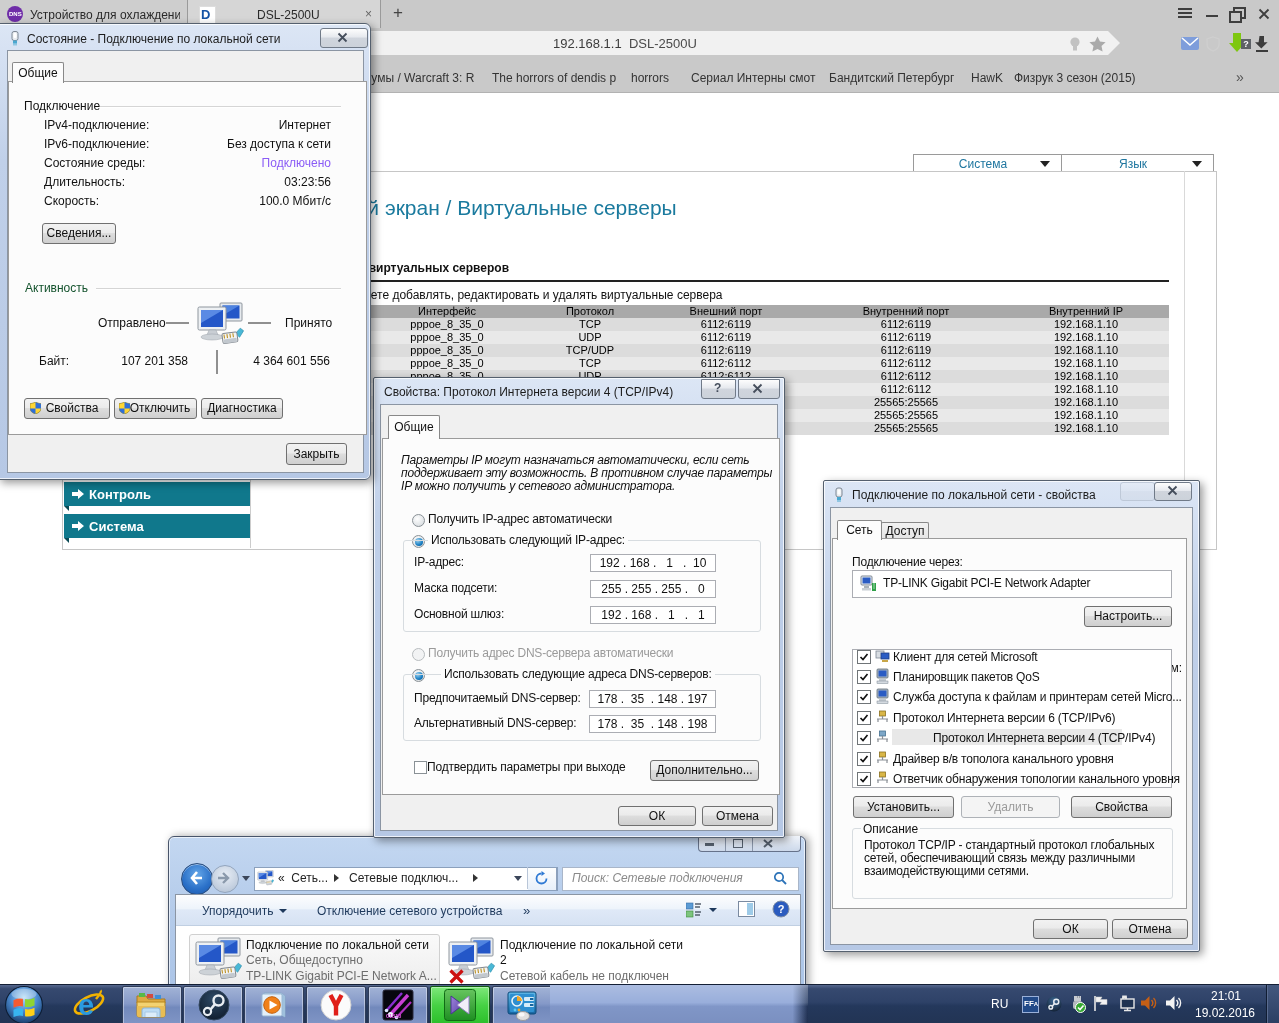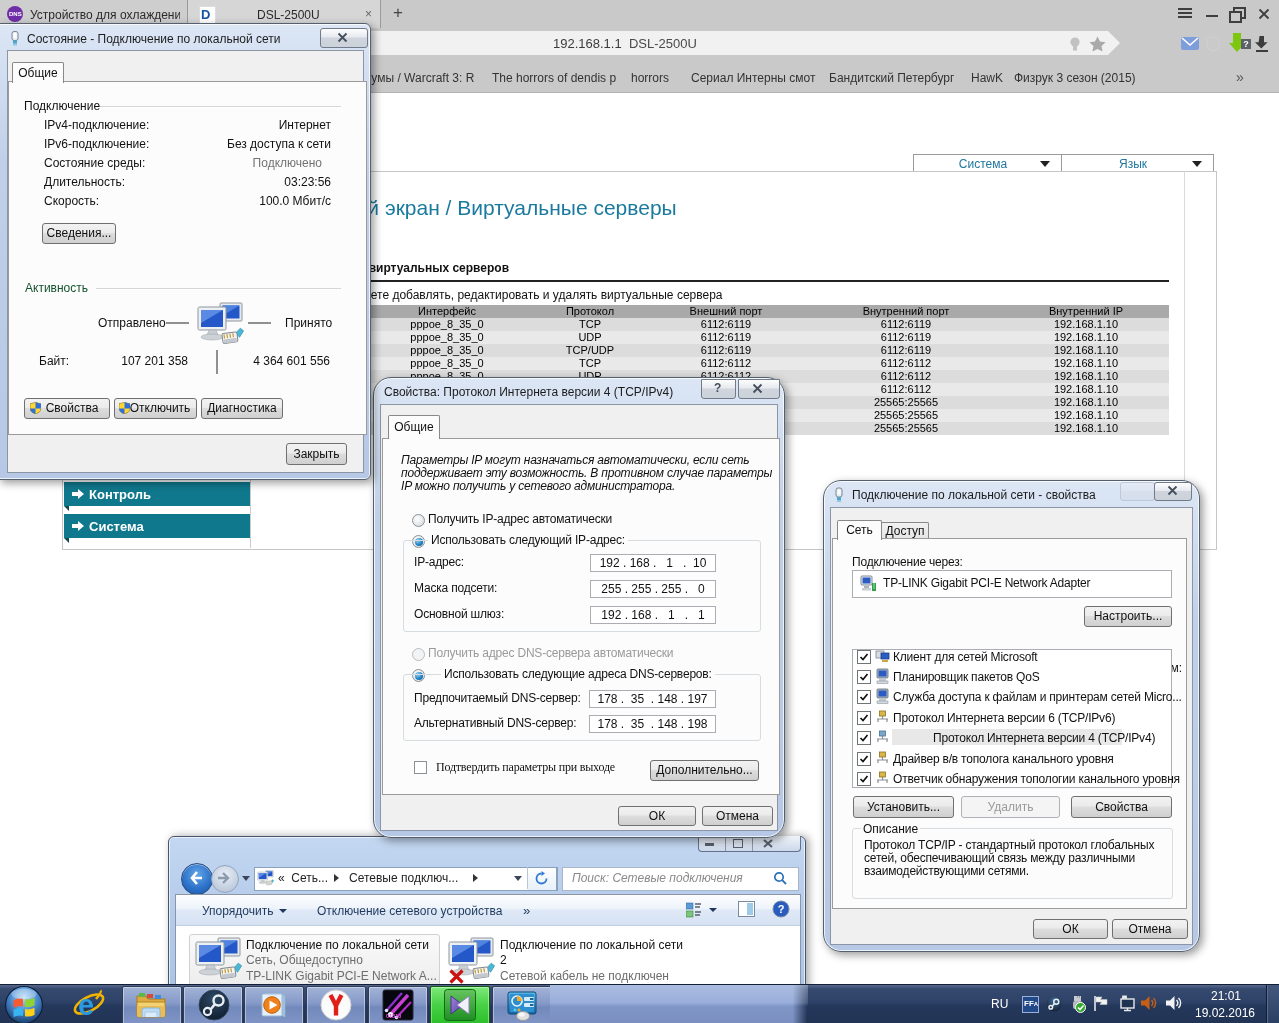--- a/index.html
+++ b/index.html
@@ -1,21 +1,21 @@
 <!DOCTYPE html>
 <html><head>
 <meta charset="utf-8">
 <style>
 html,body{margin:0;padding:0;}
 body{width:1279px;height:1023px;overflow:hidden;position:relative;background:#fff;
  font-family:"Liberation Sans",sans-serif;-webkit-font-smoothing:antialiased;}
 .abs{position:absolute;}
 .txt{position:absolute;white-space:nowrap;}
 
-.w7{position:absolute;border:1px solid #55606e;border-radius:18px;
+.w7{position:absolute;border:1px solid #55606e;border-radius:2px;
  background:linear-gradient(180deg,#dce6f5 0%,#cfdcf0 14%,#c0d0e9 30%,#b6c8e5 100%);
  box-shadow:inset 0 0 0 1px rgba(255,255,255,.75), 3px 3px 8px rgba(0,0,0,.4);}
 .w7client{position:absolute;left:6px;right:6px;bottom:6px;border:1px solid #8b95a3;background:#f0f0f0;}
 .w7title{position:absolute;font-size:12px;color:#1c1c1c;white-space:nowrap;}
 .capbtn{position:absolute;border:1px solid #707a88;border-radius:3px;
  background:linear-gradient(180deg,#fdfdfd,#e6e9ee 45%,#d0d5dd 50%,#ccd2da);}
 .btn{position:absolute;border:1px solid #707070;border-radius:3px;
  background:linear-gradient(180deg,#f2f2f2 0%,#ebebeb 45%,#dddddd 50%,#cfcfcf 100%);
  font-size:12px;color:#111;text-align:center;}
 .btn span{position:absolute;left:0;right:0;}
@@ -499,21 +499,21 @@
     <div class="radio dis" style="left:31px;top:243px;"></div>
     <div class="txt" style="left:47px;top:241px;font-size:12px;color:#9a9a9a;">Получить адрес DNS-сервера автоматически</div>
     <div class="radio on" style="left:31px;top:264px;"></div>
     <div class="txt" style="left:47px;top:262px;font-size:12px;color:#111;background:#fcfcfc;padding:0 3px;z-index:2;margin-left:13px;">Использовать следующие адреса DNS-серверов:</div>
     <div class="grp" style="left:22px;top:269px;width:356px;height:65px;border-color:#d7dce0;z-index:1;"></div>
     <div class="txt" style="left:33px;top:286px;font-size:12px;color:#111;">Предпочитаемый DNS-сервер:</div>
     <div class="field" style="left:208px;top:285px;width:125px;height:16px;line-height:16px;text-align:center;">178 .&nbsp;&nbsp;35&nbsp;&nbsp;. 148 . 197</div>
     <div class="txt" style="left:33px;top:311px;font-size:12px;color:#111;">Альтернативный DNS-сервер:</div>
     <div class="field" style="left:208px;top:310px;width:125px;height:16px;line-height:16px;text-align:center;">178 .&nbsp;&nbsp;35&nbsp;&nbsp;. 148 . 198</div>
     <div class="chk" style="left:33px;top:356px;"></div>
-    <div class="txt" style="left:55px;top:355px;font-size:12px;color:#111;font-family:Liberation Serif, serif;">Подтвердить параметры при выходе</div>
+    <div class="txt" style="left:46px;top:355px;font-size:12px;color:#111;">Подтвердить параметры при выходе</div>
     <div class="btn" style="left:269px;top:355px;width:107px;height:19px;">
         <span style="top:2px;">Дополнительно...</span>
       </div>
     <div class="btn" style="left:237px;top:401px;width:76px;height:18px;">
         <span style="top:2px;">ОК</span>
       </div>
     <div class="btn" style="left:321px;top:401px;width:69px;height:18px;">
         <span style="top:2px;">Отмена</span>
       </div>
   </div>
@@ -536,21 +536,21 @@
     <div class="page7" style="left:0px;top:30px;width:357px;height:352px;"></div>
     <div class="abs" style="left:5px;top:31px;width:49px;height:2px;background:#fcfcfc;z-index:2;"></div>
 
     <div class="txt" style="left:16px;top:48px;font-size:12px;color:#111;">Подключение</div>
     <div class="etch" style="left:92px;top:55px;width:241px;"></div>
     <div class="txt" style="left:36px;top:67px;font-size:12px;color:#111;">IPv4-подключение:</div>
     <div class="txt" style="left:150px;top:67px;width:173px;text-align:right;font-size:12px;color:#111;">Интернет</div>
     <div class="txt" style="left:36px;top:86px;font-size:12px;color:#111;">IPv6-подключение:</div>
     <div class="txt" style="left:150px;top:86px;width:173px;text-align:right;font-size:12px;color:#111;">Без доступа к сети</div>
     <div class="txt" style="left:36px;top:105px;font-size:12px;color:#111;">Состояние среды:</div>
-    <div class="txt" style="left:141px;top:105px;width:173px;text-align:right;font-size:12px;color:#737373;">Подключено</div>
+    <div class="txt" style="left:150px;top:105px;width:173px;text-align:right;font-size:12px;color:#8b5cf6;">Подключено</div>
     <div class="txt" style="left:36px;top:124px;font-size:12px;color:#111;">Длительность:</div>
     <div class="txt" style="left:150px;top:124px;width:173px;text-align:right;font-size:12px;color:#111;">03:23:56</div>
     <div class="txt" style="left:36px;top:143px;font-size:12px;color:#111;">Скорость:</div>
     <div class="txt" style="left:150px;top:143px;width:173px;text-align:right;font-size:12px;color:#111;">100.0 Мбит/с</div>
     <div class="btn" style="left:34px;top:172px;width:72px;height:19px;">
         <span style="top:2px;">Сведения...</span>
       </div>
 
     <div class="txt" style="left:17px;top:230px;font-size:12px;color:#14532d;">Активность</div>
     <div class="etch" style="left:88px;top:237px;width:245px;"></div>

